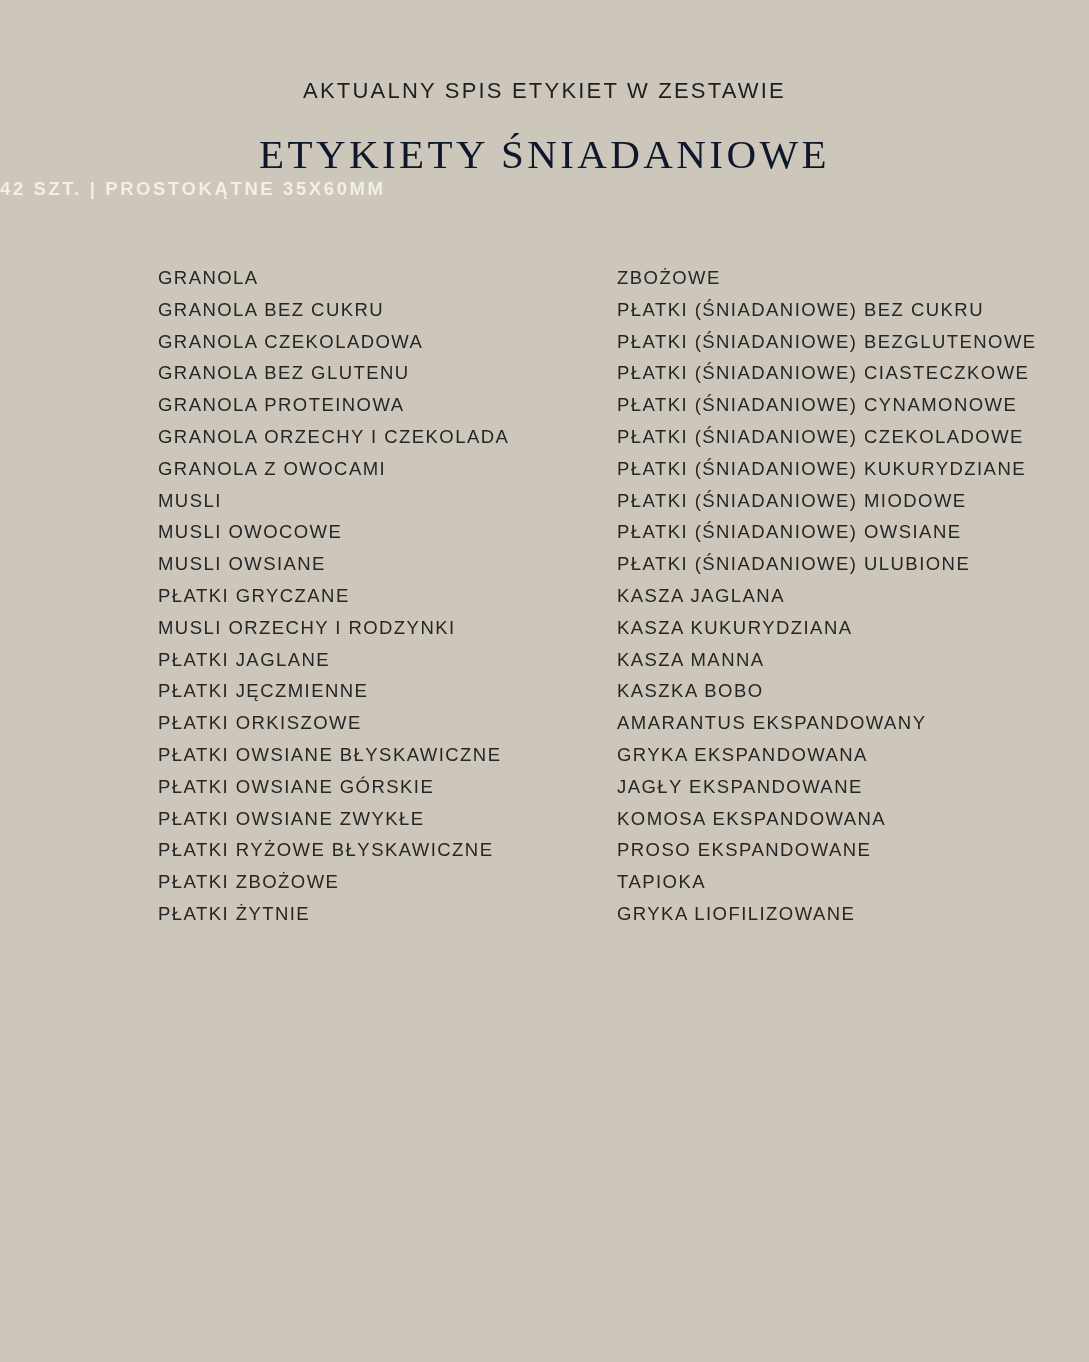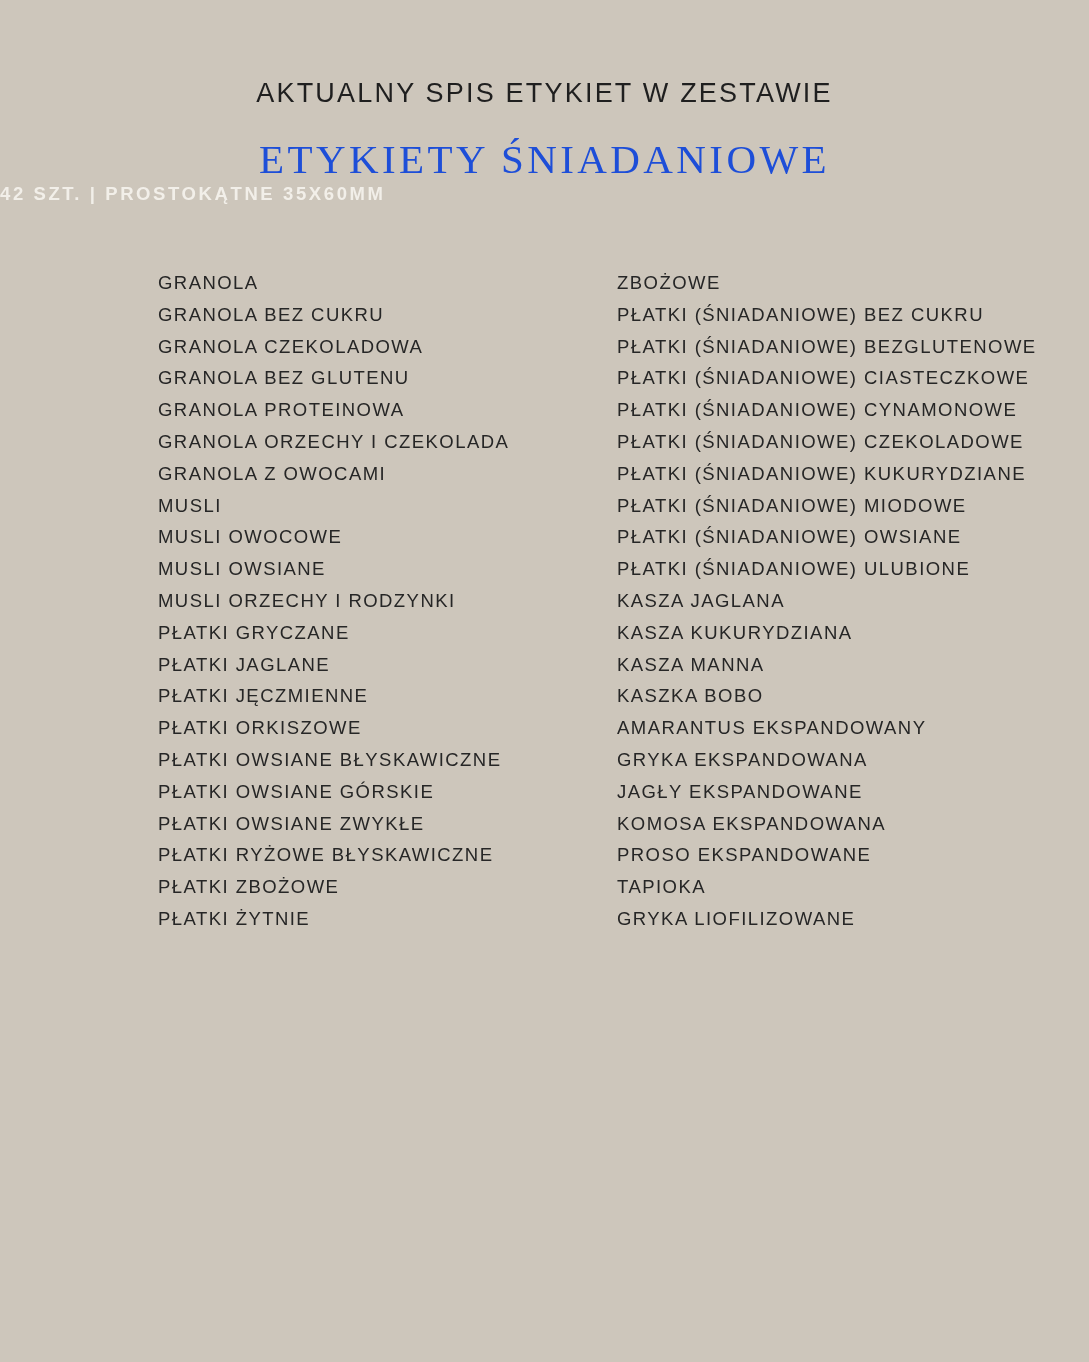--- a/index.html
+++ b/index.html
@@ -15,32 +15,32 @@
     overflow: hidden;
   }
   .page {
     position: relative;
     width: 1089px;
     height: 1362px;
     box-sizing: border-box;
   }
   .kicker {
     text-align: center;
-    font-size: 27px;
+    font-size: 22px;
     letter-spacing: 2.2px;
     color: #1f1f1f;
     font-weight: 400;
     margin-top: 78px;
   }
   .title {
     text-align: center;
     font-family: "Liberation Serif", serif;
     font-size: 41px;
     letter-spacing: 3.4px;
-    color: #1d4ed8;
+    color: #0f172a;
     font-weight: 400;
     margin-top: 28px;
     line-height: 1.1;
   }
   .subtitle {
     text-align: left;
     font-size: 18.5px;
     letter-spacing: 2.6px;
     color: #f2efe9;
     font-weight: 700;
@@ -86,22 +86,22 @@
       <div class="item">GRANOLA</div>
       <div class="item">GRANOLA BEZ CUKRU</div>
       <div class="item">GRANOLA CZEKOLADOWA</div>
       <div class="item">GRANOLA BEZ GLUTENU</div>
       <div class="item">GRANOLA PROTEINOWA</div>
       <div class="item">GRANOLA ORZECHY I CZEKOLADA</div>
       <div class="item">GRANOLA Z OWOCAMI</div>
       <div class="item">MUSLI</div>
       <div class="item">MUSLI OWOCOWE</div>
       <div class="item">MUSLI OWSIANE</div>
+      <div class="item">PŁATKI GRYCZANE</div>
       <div class="item">MUSLI ORZECHY I RODZYNKI</div>
-      <div class="item">PŁATKI GRYCZANE</div>
       <div class="item">PŁATKI JAGLANE</div>
       <div class="item">PŁATKI JĘCZMIENNE</div>
       <div class="item">PŁATKI ORKISZOWE</div>
       <div class="item">PŁATKI OWSIANE BŁYSKAWICZNE</div>
       <div class="item">PŁATKI OWSIANE GÓRSKIE</div>
       <div class="item">PŁATKI OWSIANE ZWYKŁE</div>
       <div class="item">PŁATKI RYŻOWE BŁYSKAWICZNE</div>
       <div class="item">PŁATKI ZBOŻOWE</div>
       <div class="item">PŁATKI ŻYTNIE</div>
     </div>

